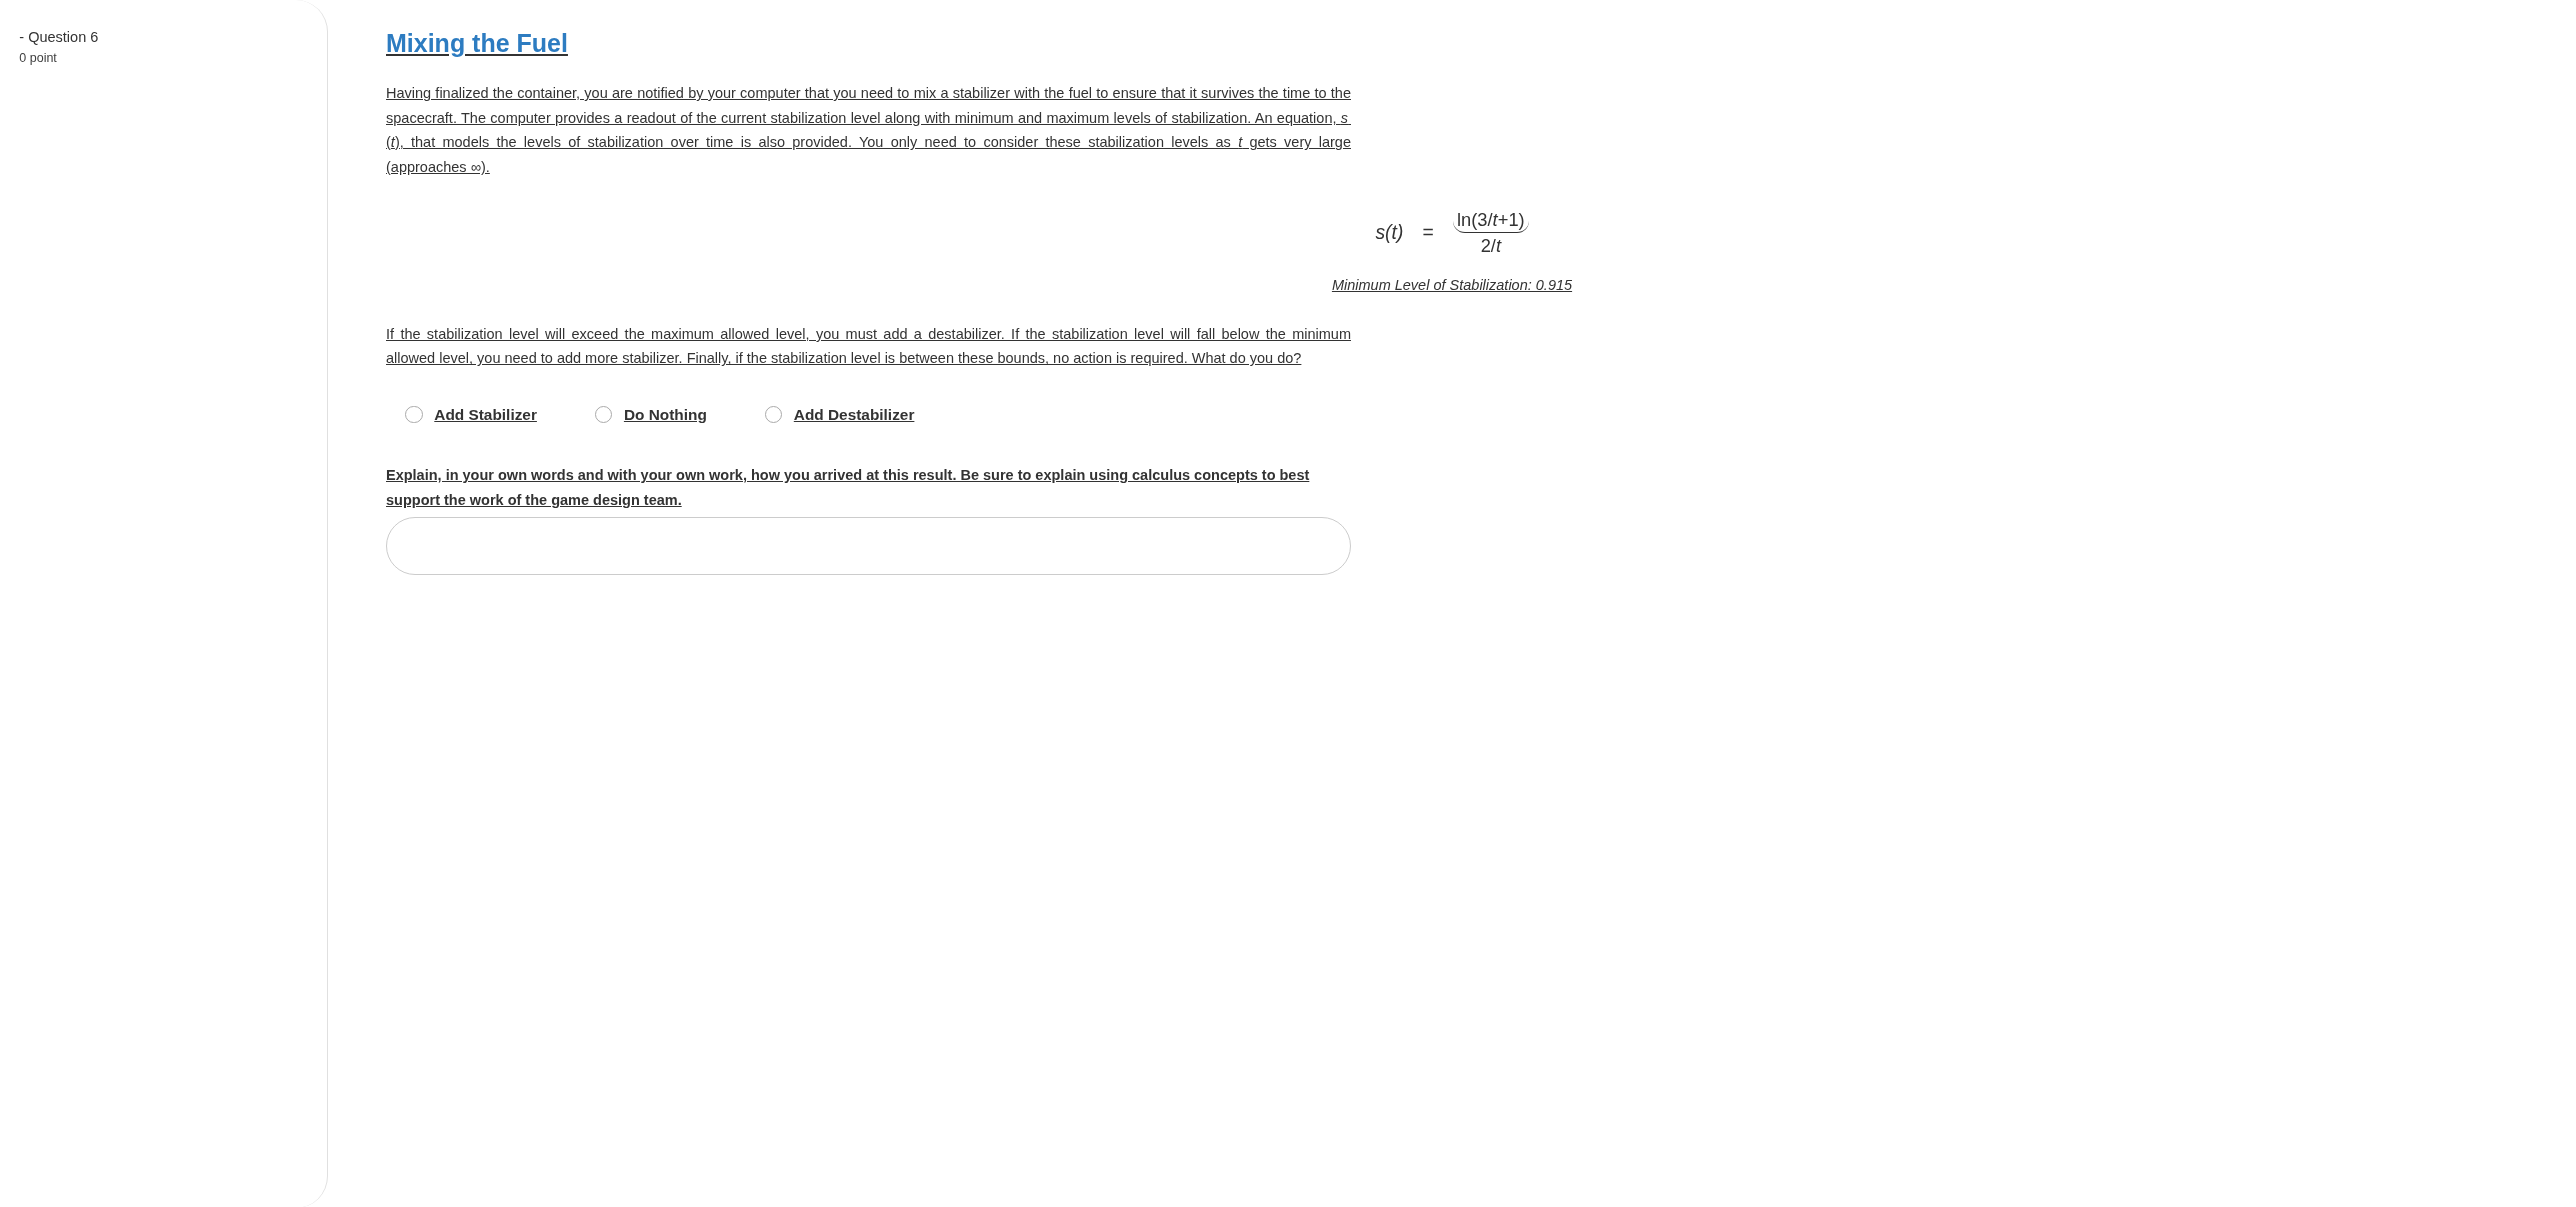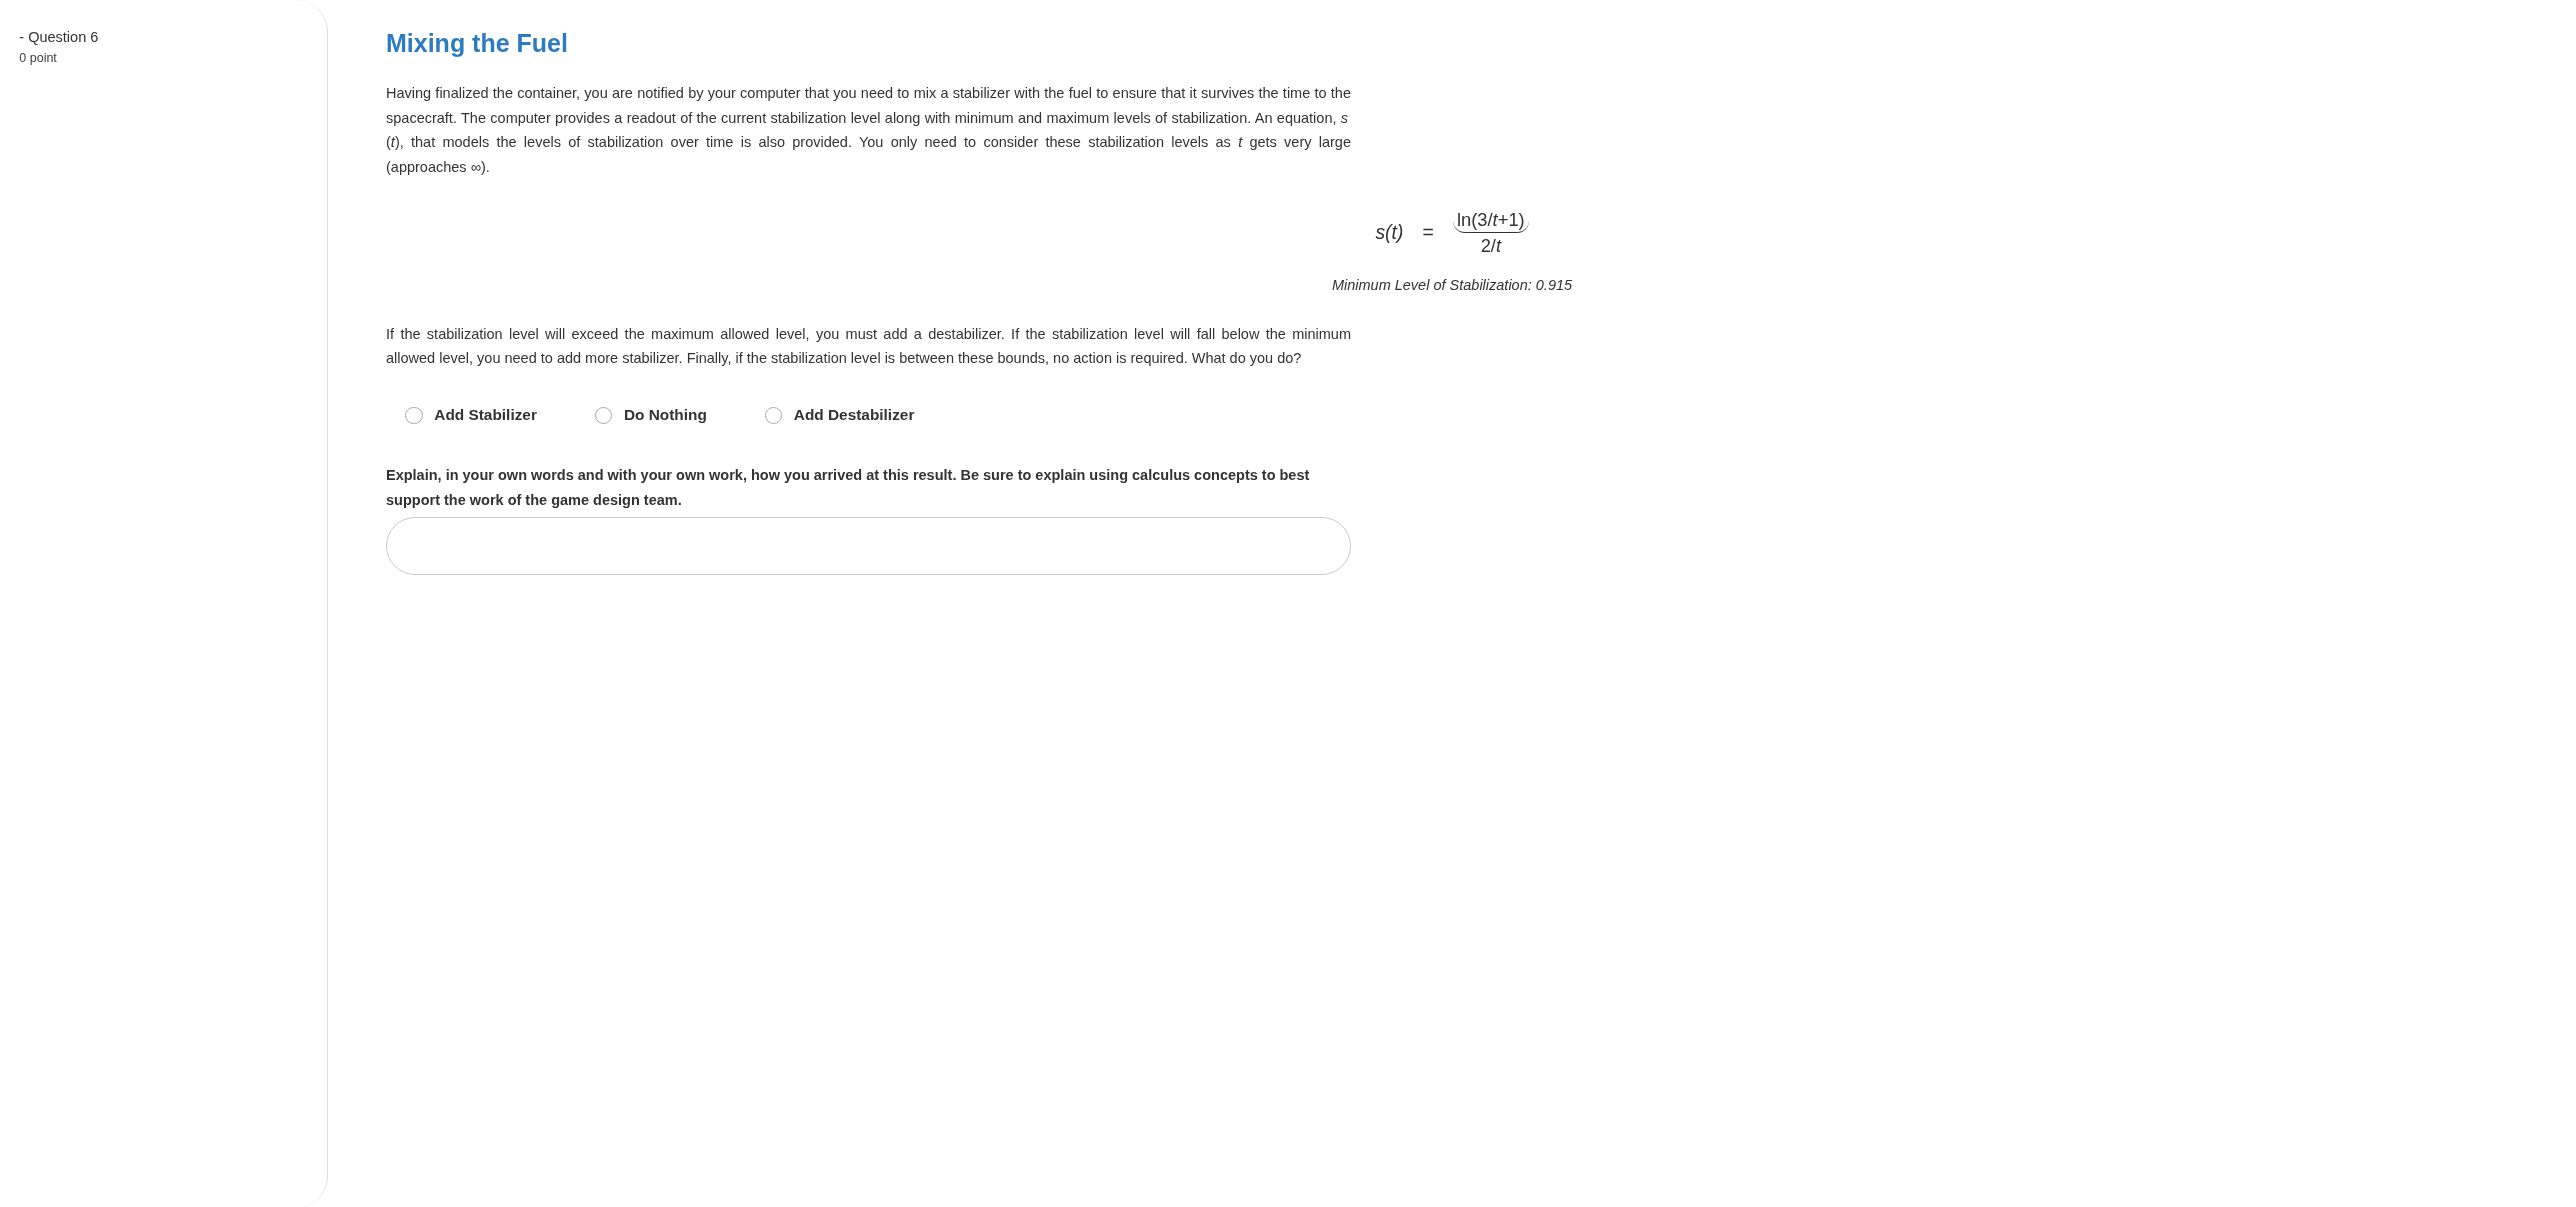--- a/index.html
+++ b/index.html
@@ -37,20 +37,21 @@
     }
 
     .sidebar-points-label {
       font-size: 12.5px;
       color: #404040;
     }
 
     .main-content {
       flex: 1;
       padding: 29px 58px 58px 58px;
+      text-decoration: underline;
     }
 
     .question-title {
       font-size: 25px;
       color: #2d7cc1;
       font-weight: bold;
       margin-bottom: 23px;
     }
 
     .question-body {
@@ -128,21 +129,21 @@
     .options-row {
       display: flex;
       align-items: center;
       gap: 58px;
       margin-bottom: 39px;
       padding-left: 19.3px;
     }
 
     .option-item {
       display: flex;
-      align-items: flex-end;
+      align-items: flex-start;
       gap: 11.6px;
     }
 
     .radio-circle {
       width: 17.4px;
       height: 17.4px;
       border-radius: 50%;
       border: 1.9px solid #aaa;
       background: #fff;
       flex-shrink: 0;

